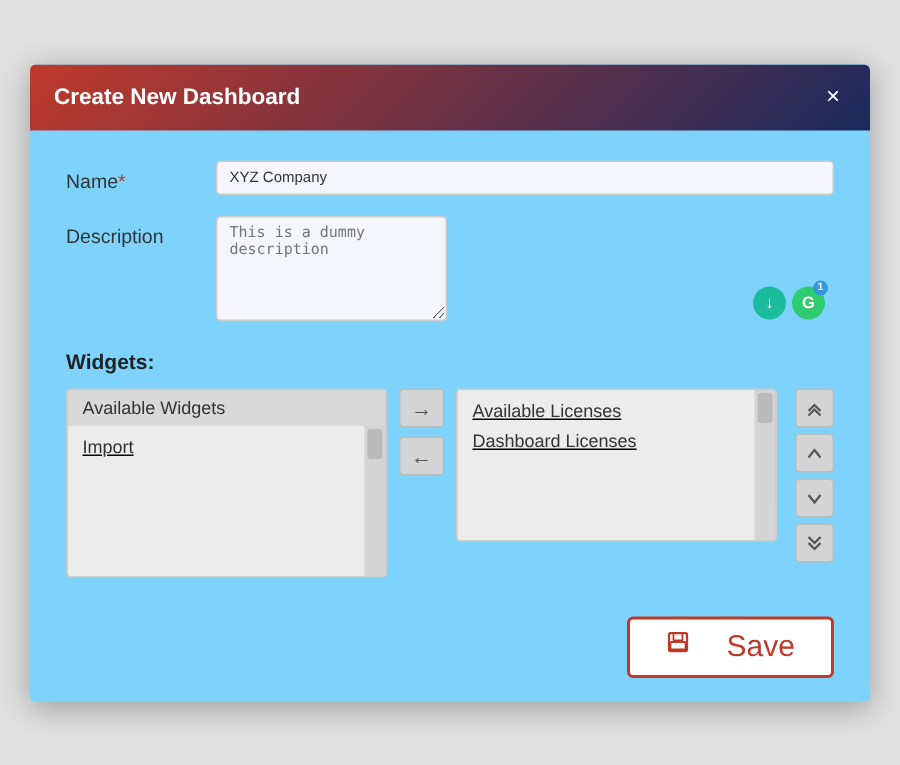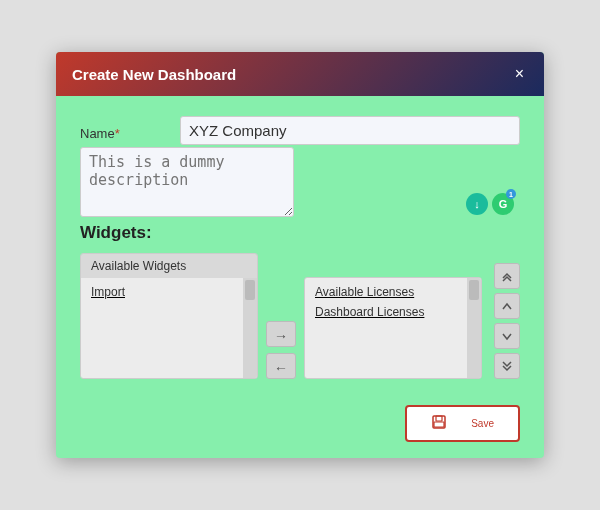--- a/index.html
+++ b/index.html
@@ -6,22 +6,22 @@
     body {
       font-family: Arial, sans-serif;
       background: #e0e0e0;
       display: flex;
       align-items: center;
       justify-content: center;
       width: 600px;
       height: 510px;
     }
     .dialog {
-      width: 488px;
-      background: #86efac;
+      width: 560px;
+      background: #7dd3fc;
       border-radius: 4px;
       overflow: hidden;
       box-shadow: 0 4px 20px rgba(0,0,0,0.3);
     }
     .dialog-header {
       background: linear-gradient(135deg, #c0392b 0%, #1a2a5e 100%);
       padding: 12px 16px;
       display: flex;
       align-items: center;
       justify-content: space-between;
@@ -38,39 +38,39 @@
       background: none;
       border: none;
       line-height: 1;
       padding: 2px 4px;
     }
     .dialog-body {
       padding: 20px 24px 16px;
     }
     .form-row {
       display: flex;
-      align-items: center;
-      margin-bottom: 2px;
+      align-items: flex-start;
+      margin-bottom: 14px;
     }
     .form-label {
       width: 100px;
       font-size: 13px;
       padding-top: 6px;
       color: #333;
       flex-shrink: 0;
     }
     .required {
       color: #c0392b;
     }
     .form-control {
       flex: 1;
       border: 1px solid #ccc;
       border-radius: 3px;
       padding: 5px 8px;
-      font-size: 15px;
+      font-size: 10px;
       color: #333;
       background: #f4f6fb;
     }
     textarea.form-control {
       resize: vertical;
       height: 70px;
     }
     .description-wrapper {
       flex: 1;
       position: relative;
@@ -111,28 +111,28 @@
       color: #fff;
       border-radius: 50%;
       width: 10px;
       height: 10px;
       font-size: 7px;
       display: flex;
       align-items: center;
       justify-content: center;
     }
     .widgets-label {
-      font-size: 17px;
+      font-size: 14px;
       font-weight: bold;
       color: #222;
       margin-bottom: 10px;
     }
     .widgets-area {
       display: flex;
-      align-items: flex-end;
+      align-items: flex-start;
       gap: 8px;
     }
     .widget-box {
       flex: 1;
       border: 1px solid #ccc;
       border-radius: 3px;
       overflow: hidden;
     }
     .widget-box-header {
       background: #d9d9d9;
@@ -217,24 +217,24 @@
       display: flex;
       justify-content: flex-end;
       padding: 10px 24px 16px;
     }
     .save-btn {
       border: 2px solid #c0392b;
       background: #fff;
       color: #c0392b;
       padding: 7px 24px;
       border-radius: 4px;
-      font-size: 10px;
-      cursor: pointer;
-      display: flex;
-      align-items: center;
+      font-size: 20px;
+      cursor: pointer;
+      display: flex;
+      align-items: flex-start;
       gap: 24px;
       font-weight: 500;
     }
     .save-icon {
       font-size: 14px;
     }
   </style>
 </head>
 <body>
 
@@ -248,20 +248,21 @@
   <div class="dialog-body">
 
     <div class="form-row">
       <label class="form-label">
         <span>Name</span><span class="required">*</span>
       </label>
       <input type="text" class="form-control" value="XYZ Company" style="">
     </div>
 
     <div class="form-row">
+      <label class="form-label">Description</label>
       <div class="description-wrapper">
         <textarea class="form-control" placeholder="This is a dummy description" style=""></textarea>
         <div class="description-icons">
           <div class="desc-icon desc-icon-teal">
             <span>↓</span>
           </div>
           <div class="desc-icon desc-icon-green">
             <span>G</span>
             <div class="desc-icon-badge">1</div>
           </div>

